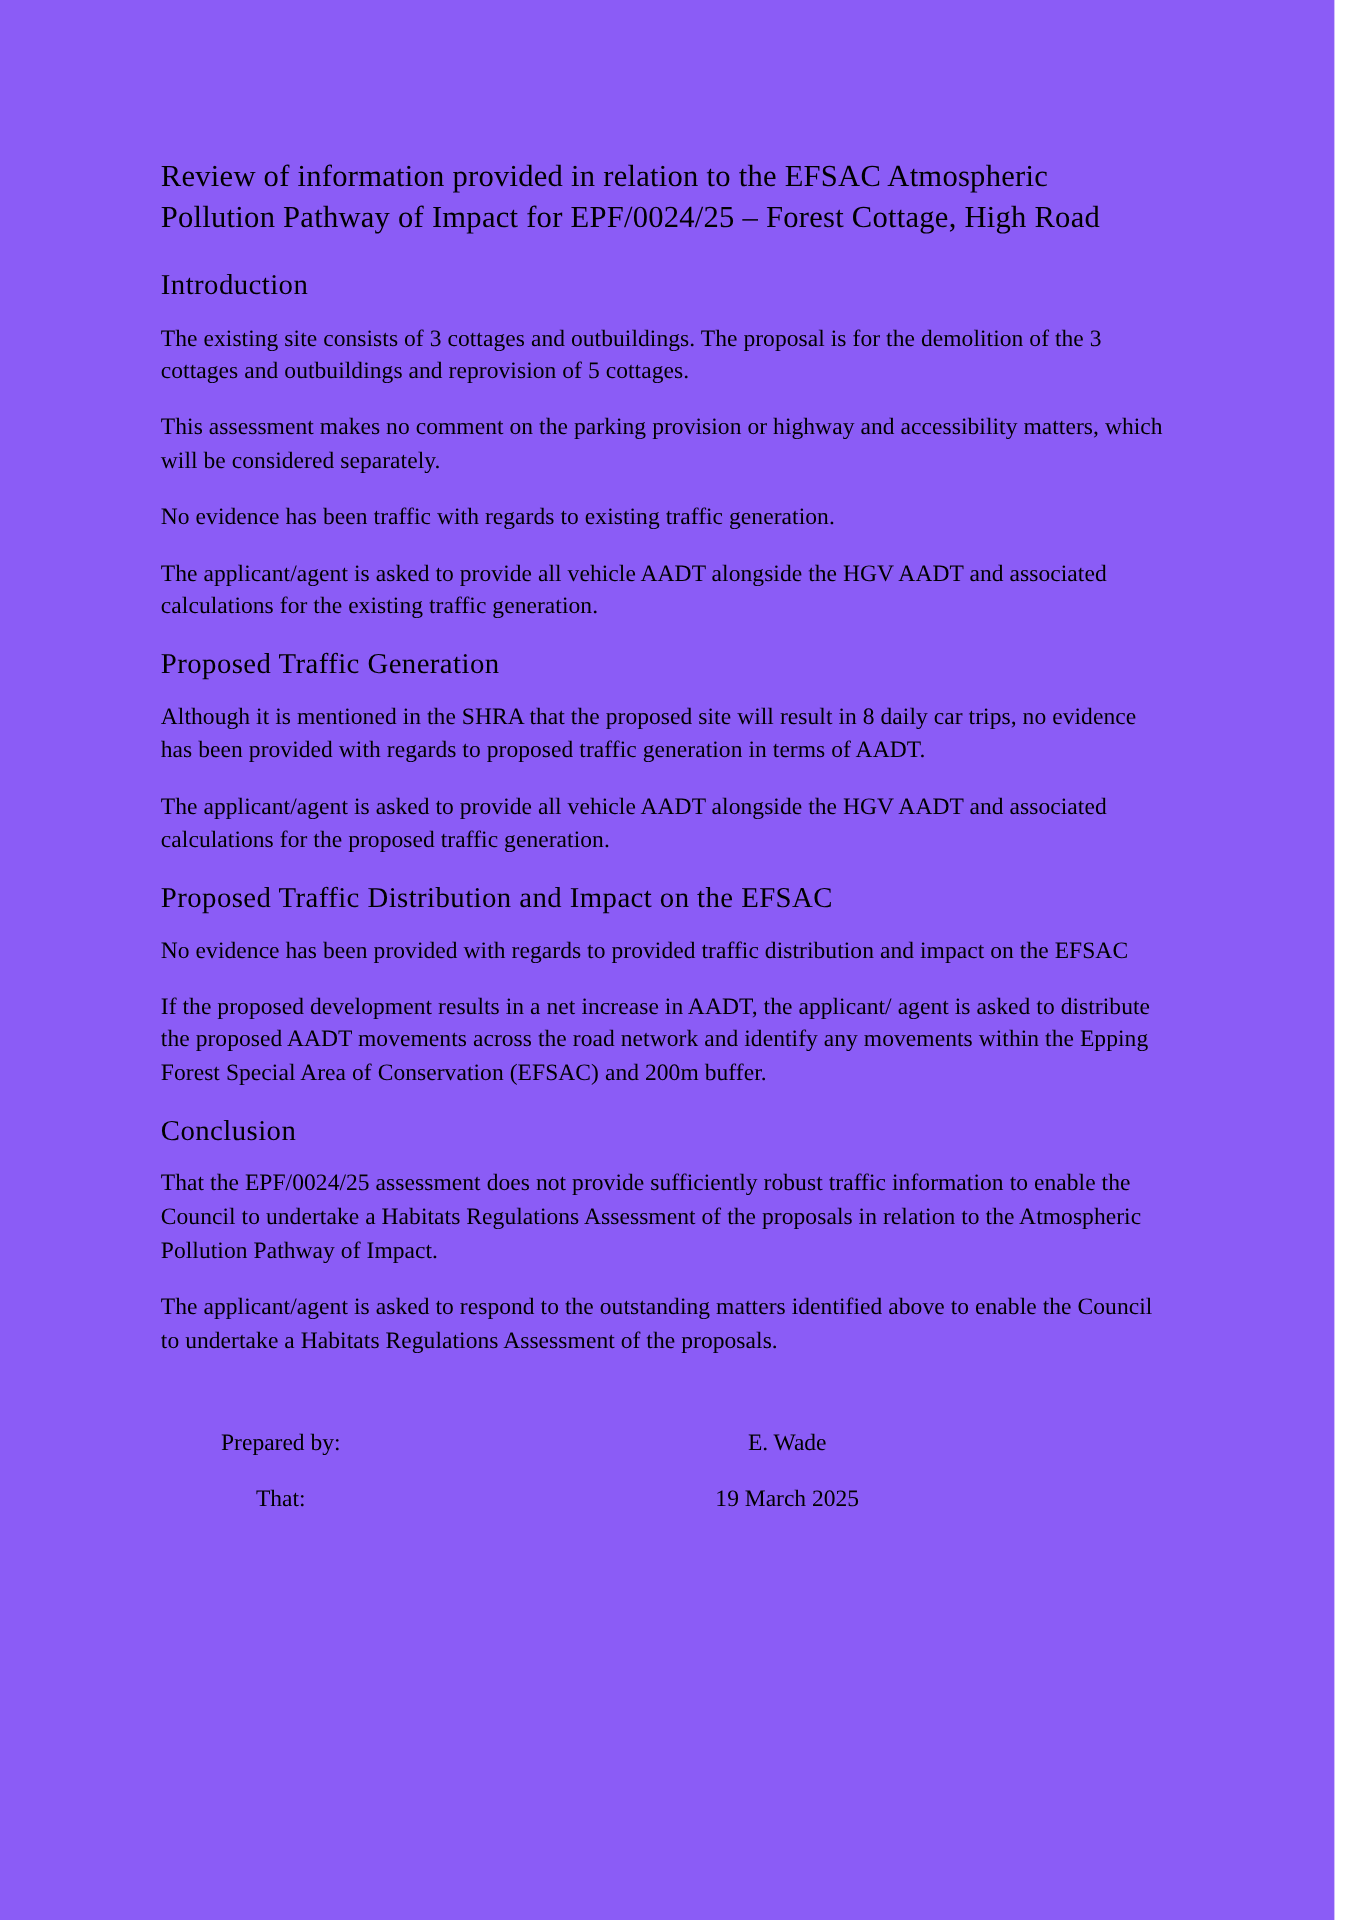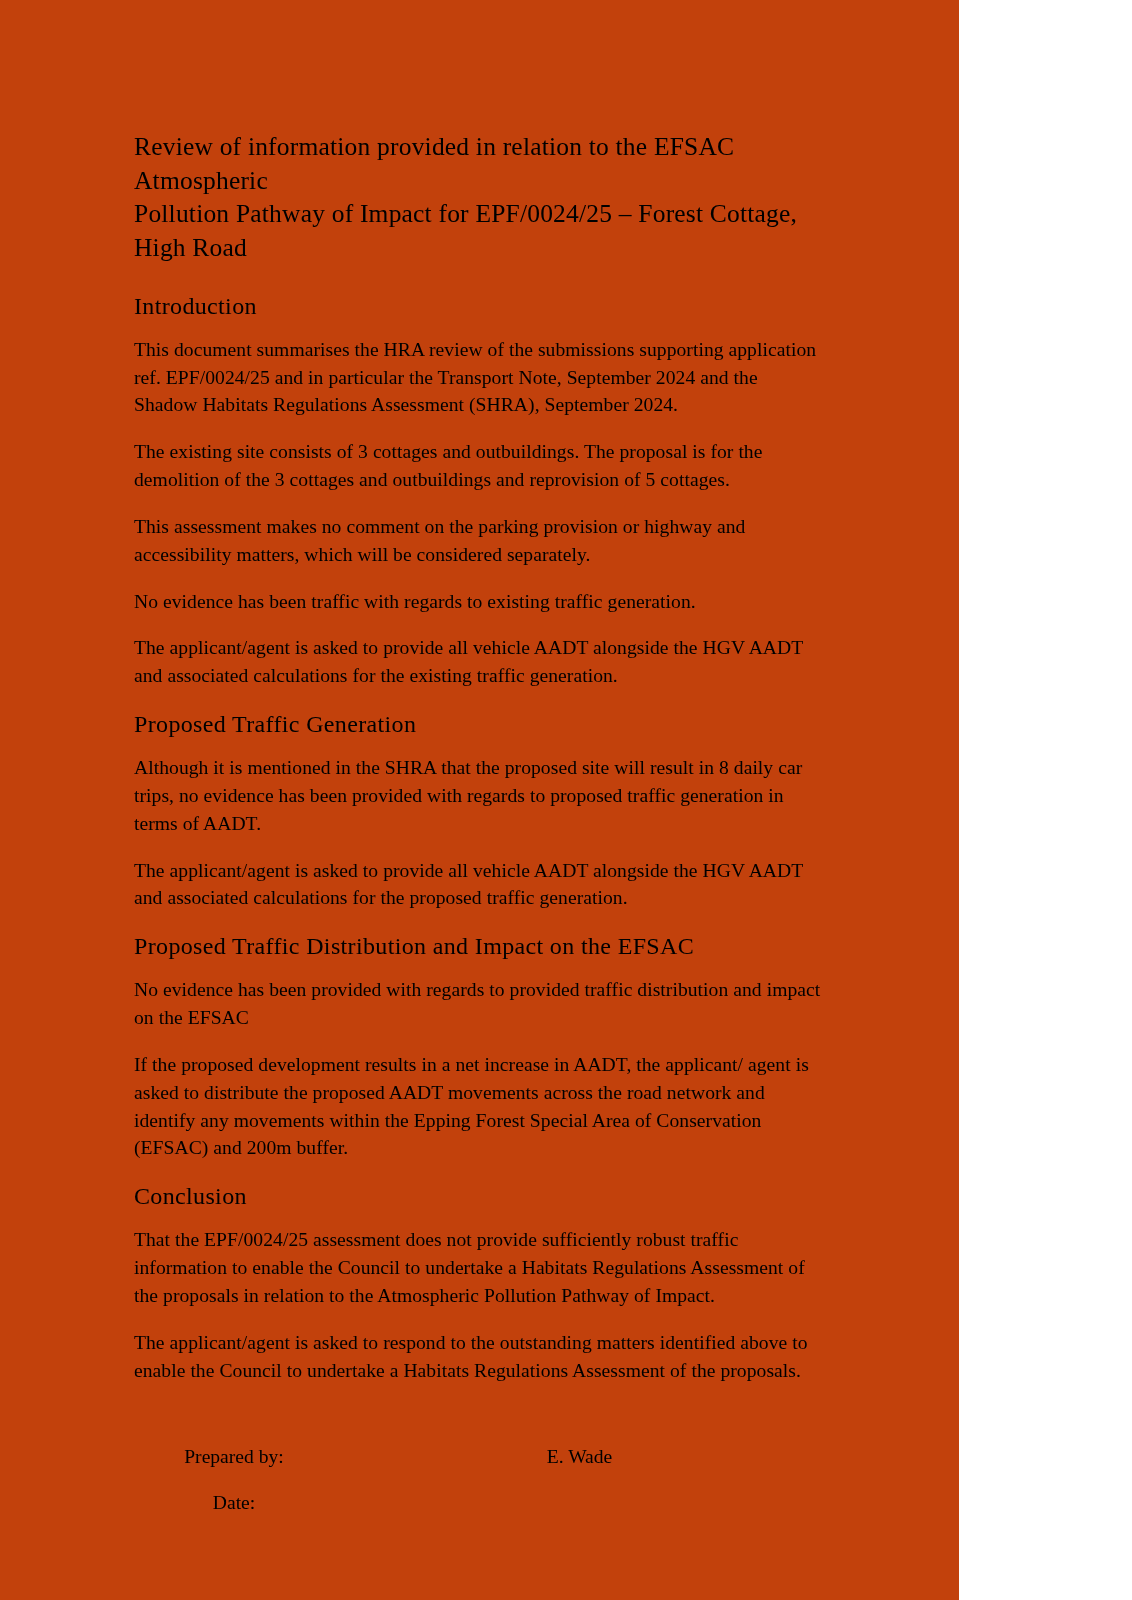--- a/index.html
+++ b/index.html
@@ -9,25 +9,25 @@
   }
   body {
     width: 1132px;
     height: 1600px;
     font-family: "Liberation Serif", "DejaVu Serif", serif;
     color: #000000;
     -webkit-font-smoothing: antialiased;
   }
   .page {
     position: relative;
-    width: 959px;
+    width: 1112px;
     height: 1600px;
     box-sizing: border-box;
     padding: 130px 134px 0 134px;
-    background: #c2410c;
+    background: #8b5cf6;
   }
   .doc-title {
     font-size: 25.5px;
     line-height: 1.32;
     font-weight: normal;
     margin: 0 0 26px 0;
     letter-spacing: 0.2px;
   }
   .doc-title .line {
     display: block;
@@ -75,21 +75,20 @@
 
 <div class="page">
 
   <h1 class="doc-title">
     <span class="line">Review of information provided in relation to the EFSAC Atmospheric</span>
     <span class="line">Pollution Pathway of Impact for EPF/0024/25 – Forest Cottage, High Road</span>
   </h1>
 
   <div class="section first">
     <h2 class="section-heading">Introduction</h2>
-    <p class="body-text">This document summarises the HRA review of the submissions supporting application ref. EPF/0024/25 and in particular the Transport Note, September 2024 and the Shadow Habitats Regulations Assessment (SHRA), September 2024.</p>
     <p class="body-text">The existing site consists of 3 cottages and outbuildings. The proposal is for the demolition of the 3 cottages and outbuildings and reprovision of 5 cottages.</p>
     <p class="body-text">This assessment makes no comment on the parking provision or highway and accessibility matters, which will be considered separately.</p>
   </div>
 
   <div class="section">
     <p class="body-text">No evidence has been traffic with regards to existing traffic generation.</p>
     <p class="body-text">The applicant/agent is asked to provide all vehicle AADT alongside the HGV AADT and associated calculations for the existing traffic generation.</p>
   </div>
 
   <div class="section">
@@ -109,17 +108,18 @@
     <p class="body-text">That the EPF/0024/25 assessment does not provide sufficiently robust traffic information to enable the Council to undertake a Habitats Regulations Assessment of the proposals in relation to the Atmospheric Pollution Pathway of Impact.</p>
     <p class="body-text">The applicant/agent is asked to respond to the outstanding matters identified above to enable the Council to undertake a Habitats Regulations Assessment of the proposals.</p>
   </div>
 
   <div class="signoff">
     <div class="signoff-row">
       <span class="signoff-label">Prepared by:</span>
       <span class="signoff-value">E. Wade</span>
     </div>
     <div class="signoff-row">
-      <span class="signoff-label">Date:</span>
+      <span class="signoff-label">That:</span>
+      <span class="signoff-value">19 March 2025</span>
     </div>
   </div>
 
 </div>
 
 </body></html>

